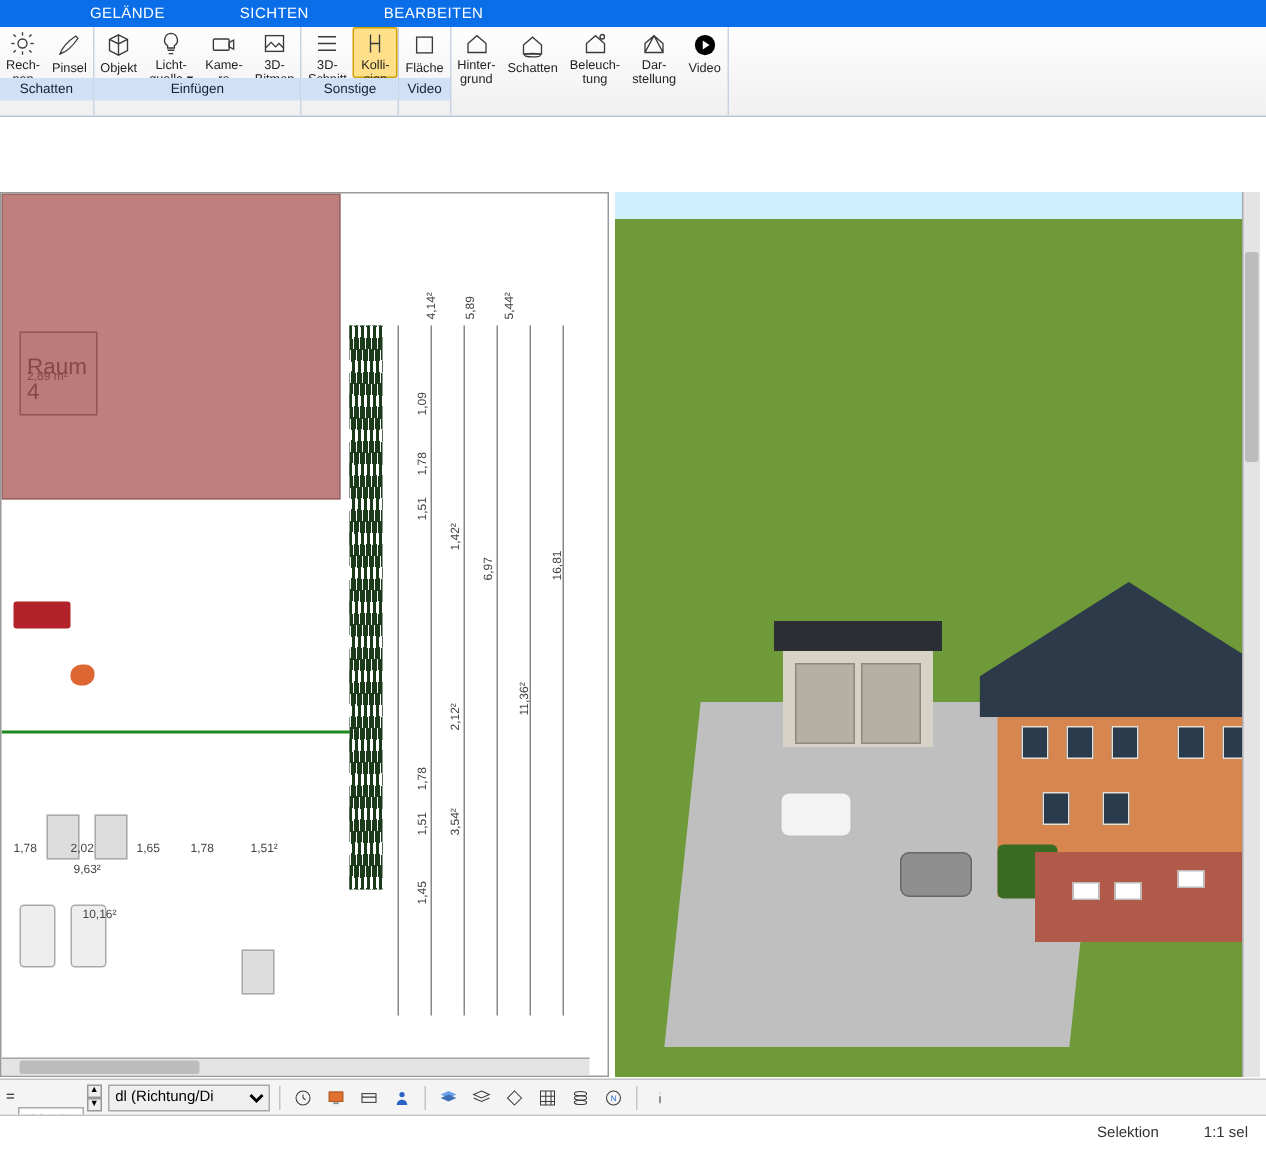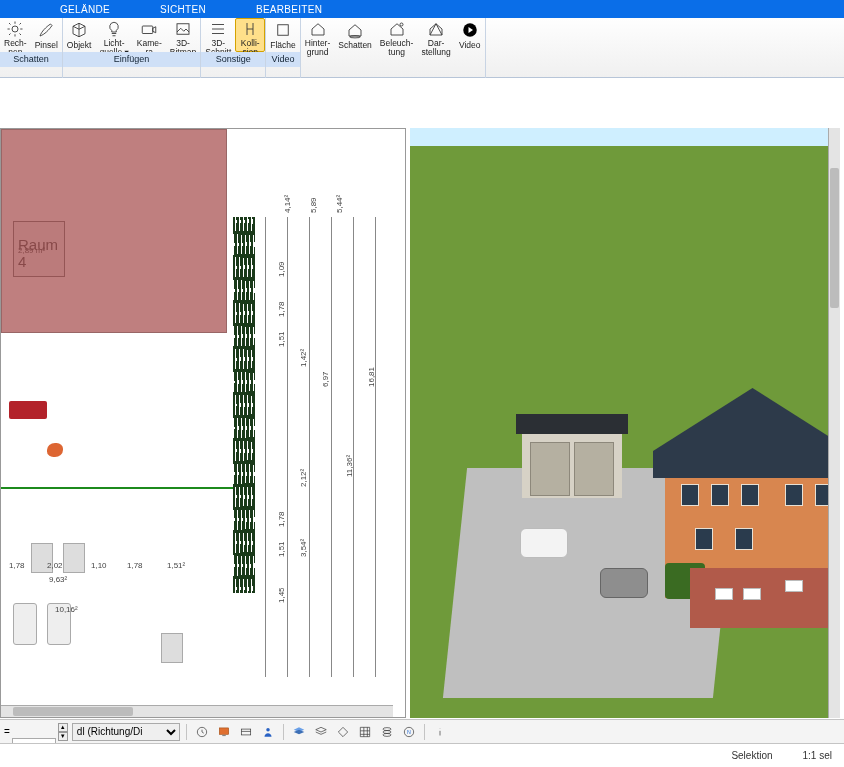--- a/index.html
+++ b/index.html
@@ -301,21 +301,21 @@
       <div class="d" style="left:86px; top:260px">11,36²</div>
       <div class="d" style="left:18px; top:310px">1,78</div>
       <div class="d" style="left:18px; top:340px">1,51</div>
       <div class="d" style="left:40px; top:340px">3,54²</div>
       <div class="d" style="left:18px; top:386px">1,45</div>
     </div>
 
     <div class="dims-h">
       <div class="d" style="left:0px">1,78</div>
       <div class="d" style="left:38px">2,02</div>
-      <div class="d" style="left:82px">1,10</div>
+      <div class="d" style="left:82px">1,65</div>
       <div class="d" style="left:118px">1,78</div>
       <div class="d" style="left:158px">1,51²</div>
       <div class="d" style="left:40px; top:14px">9,63²</div>
       <div class="d" style="left:46px; top:44px">10,16²</div>
     </div>
 
     <div id="scroll-h">
         <div class="thumb"></div>
       </div>
   </div>

